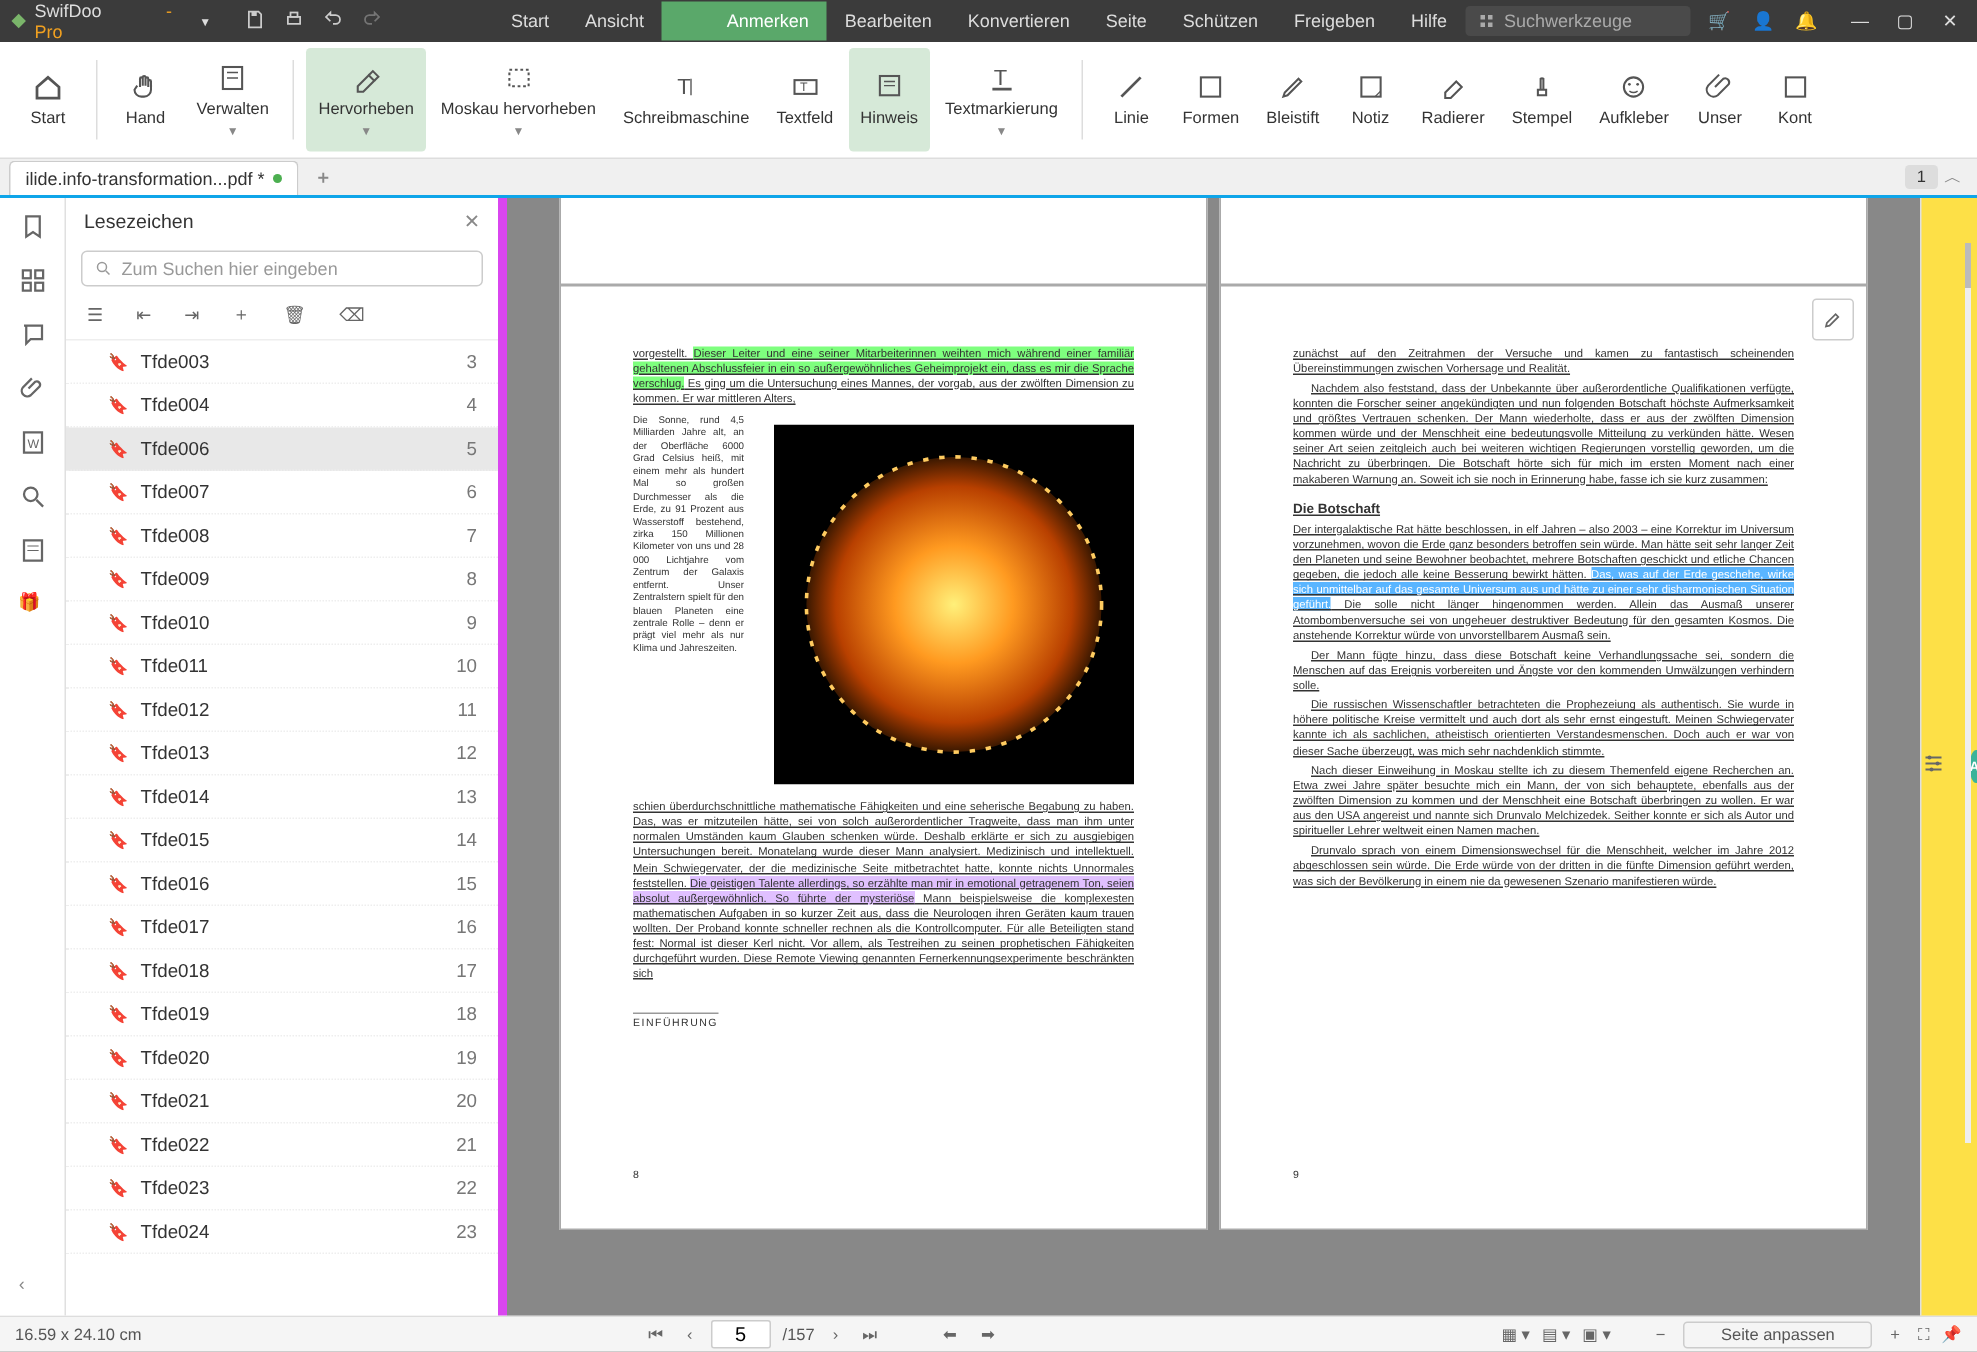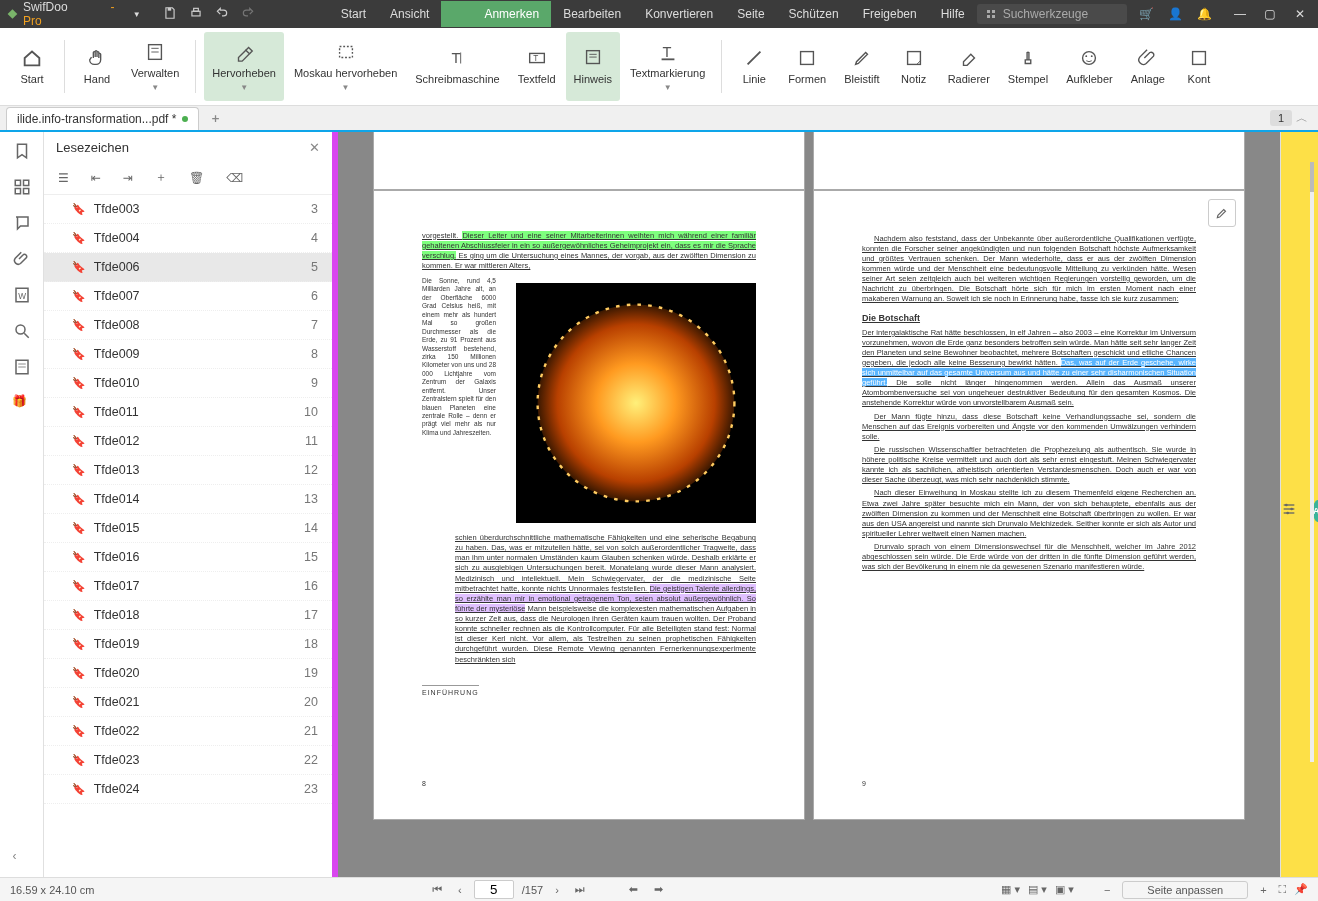--- a/index.html
+++ b/index.html
@@ -287,21 +287,21 @@
         </svg>
       </div>
       <div class="lbl">Aufkleber</div>
     </div>
     <div class="tool">
       <div class="ic">
         <svg viewBox="0 0 24 24" width="22" height="22">
           <path d="M8 12l6-6a3 3 0 014 4l-8 8a5 5 0 01-7-7l8-8" fill="none" stroke="#555" stroke-width="1.5"></path>
         </svg>
       </div>
-      <div class="lbl">Anlage</div>
+      <div class="lbl">Unser</div>
     </div>
     <div class="tool">
       <div class="ic">
         <svg viewBox="0 0 24 24" width="22" height="22">
           <rect x="5" y="5" width="14" height="14" fill="none" stroke="#555" stroke-width="1.5"></rect>
         </svg>
       </div>
       <div class="lbl">Kont</div>
     </div>
   </div>
@@ -348,20 +348,27 @@
           <line x1="7" y1="12" x2="17" y2="12" stroke="#666"></line>
         </svg></span>
     <span class="sic gift">🎁</span>
     <span class="sic up">‹</span>
   </div>
 
   <div class="panel">
     <div class="phead">
       <span>Lesezeichen</span>
       <span class="close">✕</span>
+    </div>
+    <div class="psearch">
+      <svg width="12" height="12" viewBox="0 0 24 24">
+          <circle cx="10" cy="10" r="6" fill="none" stroke="#999" stroke-width="2"></circle>
+          <line x1="15" y1="15" x2="20" y2="20" stroke="#999" stroke-width="2"></line>
+        </svg>
+      <span>Zum Suchen hier eingeben</span>
     </div>
     <div class="ptools">
       <span>☰</span>
       <span>⇤</span>
       <span>⇥</span>
       <span>＋</span>
       <span>🗑</span>
       <span>⌫</span>
     </div>
     <div class="list" id="bmlist">
@@ -496,33 +503,34 @@
                       <stop offset="80%" stop-color="#b84000"></stop>
                       <stop offset="100%" stop-color="#3a1800"></stop>
                     </radialGradient>
                   </defs>
               <rect width="200" height="200" fill="#000"></rect>
               <circle cx="100" cy="100" r="82" fill="url(#g)"></circle>
               <circle cx="100" cy="100" r="82" fill="none" stroke="#ffcc60" stroke-width="2" stroke-dasharray="3 6"></circle>
             </svg>
           </div>
         </div>
-        <div style="clear:both; margin-top:4px;margin-left:33px;">
+        <div style="clear:both; margin-top:4px;">
           <span>schien überdurchschnittliche mathematische Fähigkeiten und eine seherische Begabung zu haben. Das, was er mitzuteilen hätte, sei von solch außerordentlicher Tragweite, dass man ihm unter normalen Umständen kaum Glauben schenken würde. Deshalb erklärte er sich zu ausgiebigen Untersuchungen bereit. Monatelang wurde dieser Mann analysiert. Medizinisch und intellektuell. Mein Schwiegervater, der die medizinische Seite mitbetrachtet hatte, konnte nichts Unnormales feststellen. </span><span class="hlP">Die geistigen Talente allerdings, so erzählte man mir in emotional getragenem Ton, seien absolut außergewöhnlich. So führte der mysteriöse</span><span> Mann beispielsweise die komplexesten mathematischen Aufgaben in so kurzer Zeit aus, dass die Neurologen ihren Geräten kaum trauen wollten. Der Proband konnte schneller rechnen als die Kontrollcomputer. Für alle Beteiligten stand fest: Normal ist dieser Kerl nicht. Vor allem, als Testreihen zu seinen prophetischen Fähigkeiten durchgeführt wurden. Diese Remote Viewing genannten Fernerkennungsexperimente beschränkten sich</span>
         </div>
         <div class="einf">EINFÜHRUNG</div>
         <div class="pn left">8</div>
       </div>
 
       <div class="page" style="position:relative;">
         <div class="editbtn">
               <svg width="14" height="14" viewBox="0 0 24 24">
                 <path d="M4 20l4-1 10-10-3-3L5 16l-1 4z" fill="none" stroke="#666" stroke-width="2"></path>
               </svg>
             </div>
+        <p>zunächst auf den Zeitrahmen der Versuche und kamen zu fantastisch scheinenden Übereinstimmungen zwischen Vorhersage und Realität.</p>
         <p style="text-indent:12px; margin-top:3px;">Nachdem also feststand, dass der Unbekannte über außerordentliche Qualifikationen verfügte, konnten die Forscher seiner angekündigten und nun folgenden Botschaft höchste Aufmerksamkeit und größtes Vertrauen schenken. Der Mann wiederholte, dass er aus der zwölften Dimension kommen würde und der Menschheit eine bedeutungsvolle Mitteilung zu verkünden hätte. Wesen seiner Art seien zeitgleich auch bei weiteren wichtigen Regierungen vorstellig geworden, um die Nachricht zu überbringen. Die Botschaft hörte sich für mich im ersten Moment nach einer makaberen Warnung an. Soweit ich sie noch in Erinnerung habe, fasse ich sie kurz zusammen:</p>
         <div class="heading">Die Botschaft</div>
         <p><span>Der intergalaktische Rat hätte beschlossen, in elf Jahren – also 2003 – eine Korrektur im Universum vorzunehmen, wovon die Erde ganz besonders betroffen sein würde. Man hätte seit sehr langer Zeit den Planeten und seine Bewohner beobachtet, mehrere Botschaften geschickt und etliche Chancen gegeben, die jedoch alle keine Besserung bewirkt hätten. </span><span class="hlB">Das, was auf der Erde geschehe, wirke sich unmittelbar auf das gesamte Universum aus und hätte zu einer sehr disharmonischen Situation geführt.</span><span> Die solle nicht länger hingenommen werden. Allein das Ausmaß unserer Atombombenversuche sei von ungeheuer destruktiver Bedeutung für den gesamten Kosmos. Die anstehende Korrektur würde von unvorstellbarem Ausmaß sein.</span></p>
         <p style="text-indent:12px; margin-top:3px;">Der Mann fügte hinzu, dass diese Botschaft keine Verhandlungssache sei, sondern die Menschen auf das Ereignis vorbereiten und Ängste vor den kommenden Umwälzungen verhindern solle.</p>
         <p style="text-indent:12px; margin-top:3px;">Die russischen Wissenschaftler betrachteten die Prophezeiung als authentisch. Sie wurde in höhere politische Kreise vermittelt und auch dort als sehr ernst eingestuft. Meinen Schwiegervater kannte ich als sachlichen, atheistisch orientierten Verstandesmenschen. Doch auch er war von dieser Sache überzeugt, was mich sehr nachdenklich stimmte.</p>
         <p style="text-indent:12px; margin-top:3px;">Nach dieser Einweihung in Moskau stellte ich zu diesem Themenfeld eigene Recherchen an. Etwa zwei Jahre später besuchte mich ein Mann, der von sich behauptete, ebenfalls aus der zwölften Dimension zu kommen und der Menschheit eine Botschaft überbringen zu wollen. Er war aus den USA angereist und nannte sich Drunvalo Melchizedek. Seither konnte er sich als Autor und spiritueller Lehrer weltweit einen Namen machen.</p>
         <p style="text-indent:12px; margin-top:3px;">Drunvalo sprach von einem Dimensionswechsel für die Menschheit, welcher im Jahre 2012 abgeschlossen sein würde. Die Erde würde von der dritten in die fünfte Dimension geführt werden, was sich der Bevölkerung in einem nie da gewesenen Szenario manifestieren würde.</p>
         <div class="pn left">9</div>
       </div>
     </div>

